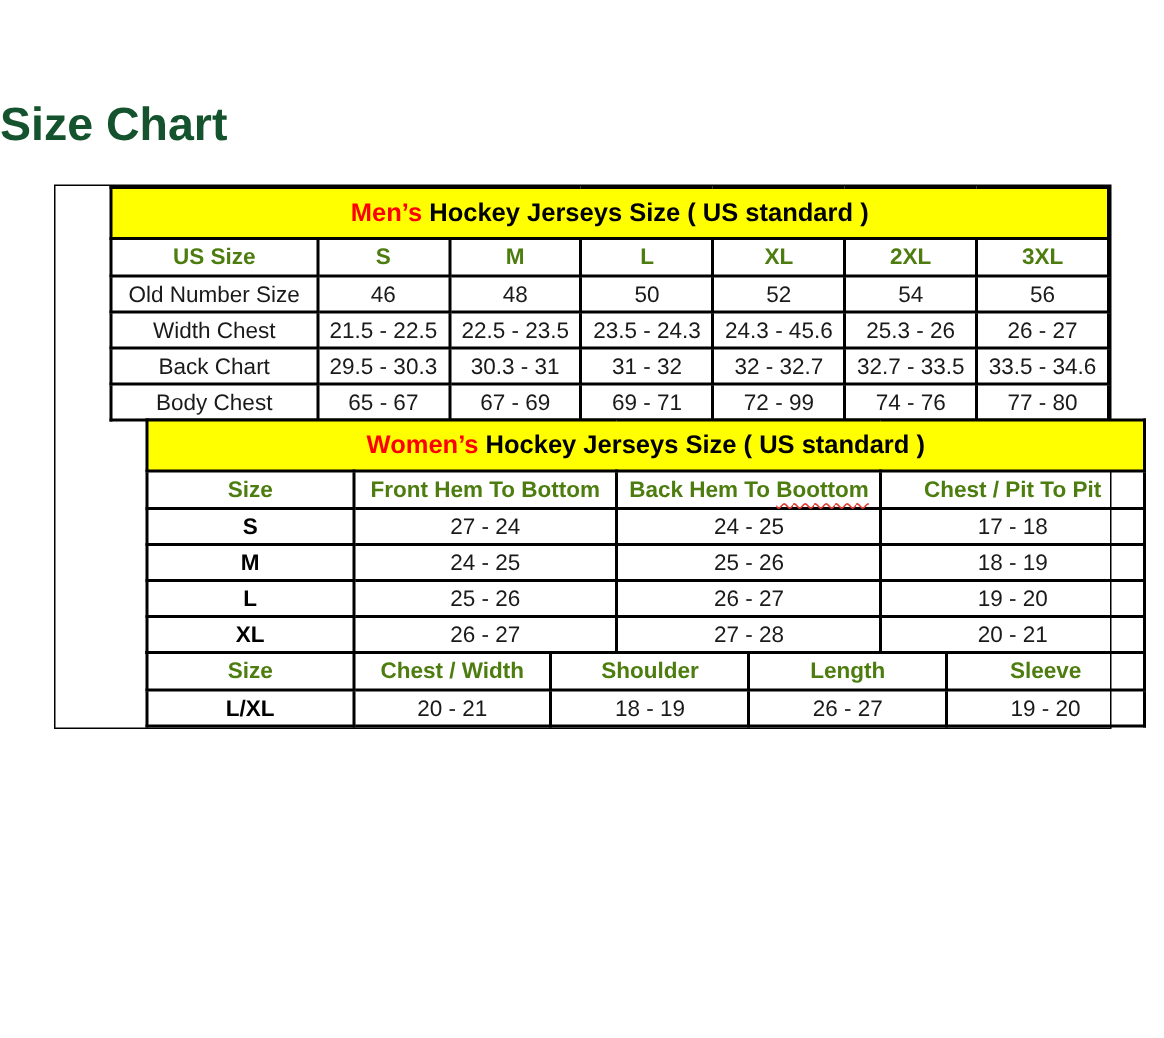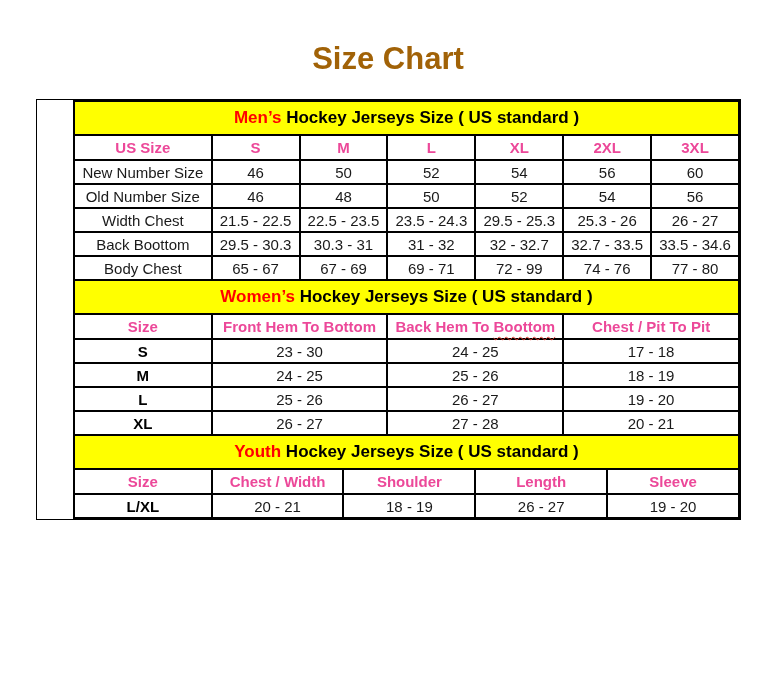--- a/index.html
+++ b/index.html
@@ -5,59 +5,58 @@
   * { box-sizing: border-box; }
   html, body { margin: 0; padding: 0; }
   body {
     width: 776px; height: 692px;
     background: #ffffff;
     font-family: "Liberation Sans", sans-serif;
     overflow: hidden;
   }
   .page { position: relative; width: 776px; height: 692px; }
   .title {
-    padding-top: 41px;
-    text-align: center;
+    padding-top: 65px;
     font-size: 31px;
     font-weight: bold;
-    color: #a16207;
+    color: #14532d;
     letter-spacing: 0px;
   }
   .chart {
     margin: 22px 35px 0 36px;
     width: 705px;
     border: 1px solid #000;
     padding-left: 36px;
   }
   table.section {
     width: 100%;
     border-collapse: collapse;
     table-layout: fixed;
   }
-  table.section + table.section { margin-top: -2px; }
+  table.section + table.section { margin-top: -2px; margin-left: 24px; }
   table.section td {
     border: 2px solid #000000;
     text-align: center;
     vertical-align: middle;
     color: #1a1a1a;
     padding: 0 2px;
   }
   tr.banner td {
     background: #FFFF00;
     height: 34px;
     font-size: 17px;
     font-weight: bold;
     color: #000;
   }
   tr.banner .hl { color: #FF0000; }
   tr.colhead td {
     height: 25px;
     font-size: 15px;
     font-weight: bold;
-    color: #ec4899;
+    color: #4d7c0f;
   }
   tr.datarow td { height: 24px; font-size: 15px; }
   tr.datarow td.rowlabel-bold { font-weight: bold; color: #000; }
   .wavy {
     text-decoration: underline;
     text-decoration-style: wavy;
     text-decoration-color: #E03C31;
     text-decoration-thickness: 1px;
     text-underline-offset: 4px;
   }
@@ -85,48 +84,39 @@
           <tr class="colhead">
             <td>US Size</td>
             <td>S</td>
             <td>M</td>
             <td>L</td>
             <td>XL</td>
             <td>2XL</td>
             <td>3XL</td>
           </tr>
           <tr class="datarow">
-            <td>New Number Size</td>
-            <td>46</td>
-            <td>50</td>
-            <td>52</td>
-            <td>54</td>
-            <td>56</td>
-            <td>60</td>
-          </tr>
-          <tr class="datarow">
             <td>Old Number Size</td>
             <td>46</td>
             <td>48</td>
             <td>50</td>
             <td>52</td>
             <td>54</td>
             <td>56</td>
           </tr>
           <tr class="datarow">
             <td>Width Chest</td>
             <td>21.5 - 22.5</td>
             <td>22.5 - 23.5</td>
             <td>23.5 - 24.3</td>
-            <td>29.5 - 25.3</td>
+            <td>24.3 - 45.6</td>
             <td>25.3 - 26</td>
             <td>26 - 27</td>
           </tr>
           <tr class="datarow">
-            <td>Back Boottom</td>
+            <td>Back Chart</td>
             <td>29.5 - 30.3</td>
             <td>30.3 - 31</td>
             <td>31 - 32</td>
             <td>32 - 32.7</td>
             <td>32.7 - 33.5</td>
             <td>33.5 - 34.6</td>
           </tr>
           <tr class="datarow">
             <td>Body Chest</td>
             <td>65 - 67</td>
@@ -150,21 +140,21 @@
             <td colspan="4"><span class="hl">Women’s</span> Hockey Jerseys Size ( US standard )</td>
           </tr>
           <tr class="colhead">
             <td>Size</td>
             <td>Front Hem To Bottom</td>
             <td>Back Hem To <span class="wavy">Boottom</span></td>
             <td>Chest / Pit To Pit</td>
           </tr>
           <tr class="datarow">
             <td class="rowlabel-bold">S</td>
-            <td>23 - 30</td>
+            <td>27 - 24</td>
             <td>24 - 25</td>
             <td>17 - 18</td>
           </tr>
           <tr class="datarow">
             <td class="rowlabel-bold">M</td>
             <td>24 - 25</td>
             <td>25 - 26</td>
             <td>18 - 19</td>
           </tr>
           <tr class="datarow">
@@ -183,23 +173,20 @@
       </table>
       <table class="section">
         <colgroup>
           <col style="width: 20.7%;">
           <col style="width: 19.825%;">
           <col style="width: 19.825%;">
           <col style="width: 19.825%;">
           <col style="width: 19.825%;">
         </colgroup>
         <tbody>
-          <tr class="banner">
-            <td colspan="5"><span class="hl">Youth</span> Hockey Jerseys Size ( US standard )</td>
-          </tr>
           <tr class="colhead">
             <td>Size</td>
             <td>Chest / Width</td>
             <td>Shoulder</td>
             <td>Length</td>
             <td>Sleeve</td>
           </tr>
           <tr class="datarow">
             <td class="rowlabel-bold">L/XL</td>
             <td>20 - 21</td>

